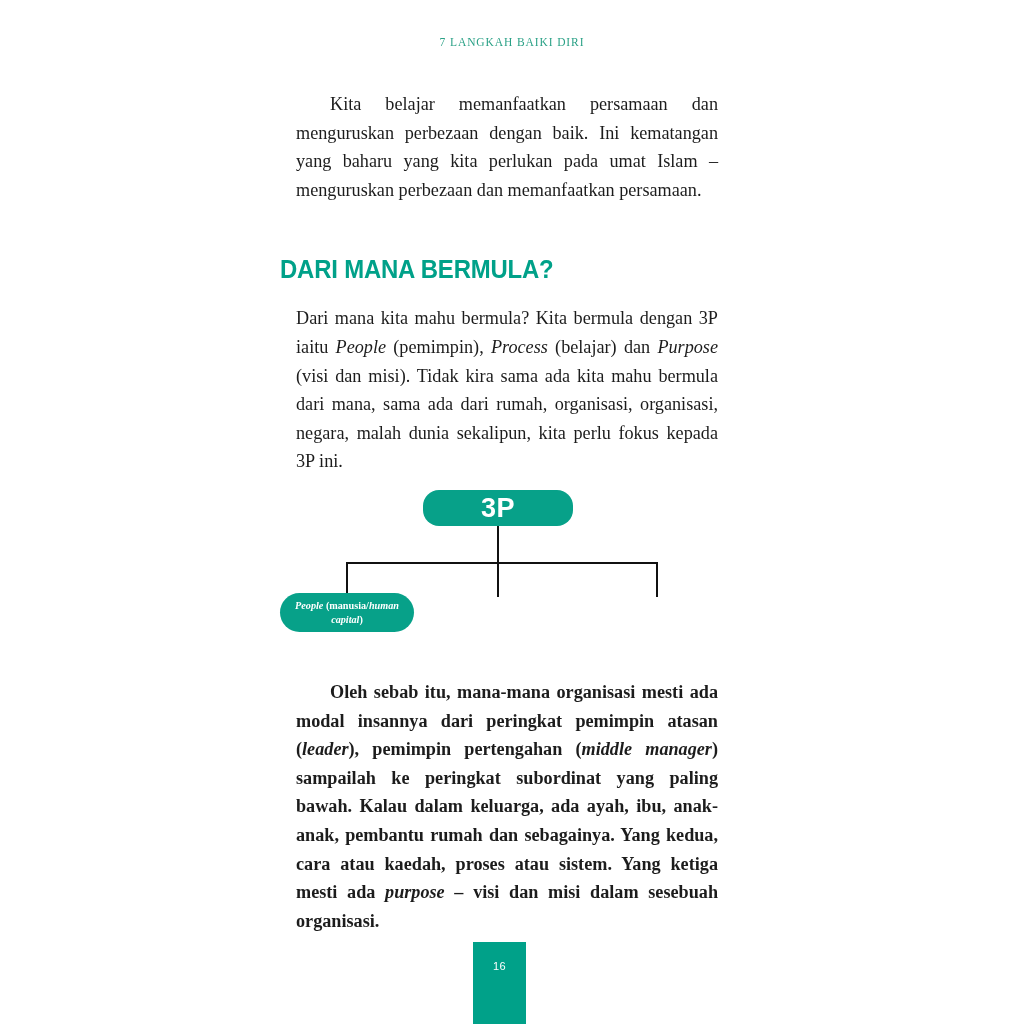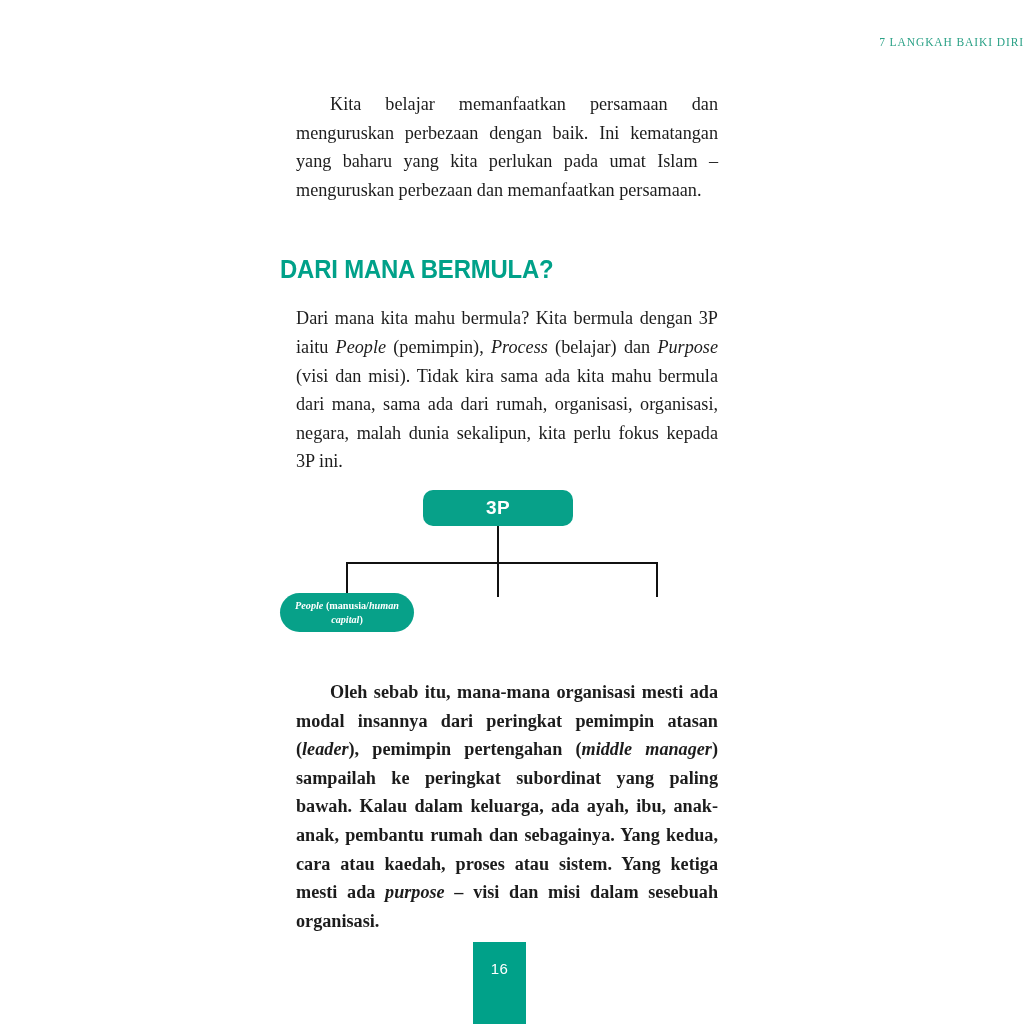--- a/index.html
+++ b/index.html
@@ -16,21 +16,21 @@
     font-family: "Liberation Serif", "DejaVu Serif", serif;
     color: #1a1a1a;
   }
 
   
   .running-header {
     position: absolute;
     top: 36px;
     left: 0;
     width: 1024px;
-    text-align: right;
+    text-align: center;
     font-family: "Liberation Serif", "DejaVu Serif", serif;
     font-size: 11.5px;
     letter-spacing: 0.9px;
     color: #2aa186;
     text-transform: uppercase;
   }
 
   
   .column {
     position: absolute;
@@ -84,24 +84,24 @@
     justify-content: center;
     text-align: center;
     box-sizing: border-box;
     z-index: 2;
   }
   .node.root {
     left: 151px;
     top: 4px;
     width: 150px;
     height: 36px;
-    border-radius: 10px;
+    border-radius: 16px;
     font-family: "Liberation Sans Narrow", "Liberation Sans", "DejaVu Sans", sans-serif;
     font-weight: bold;
-    font-size: 19px;
+    font-size: 27px;
     letter-spacing: 0.4px;
   }
   .node.child {
     top: 107px;
     height: 39px;
     border-radius: 20px;
     font-family: "Liberation Sans Narrow", "Liberation Sans", "DejaVu Sans", sans-serif;
     font-size: 10.2px;
     font-weight: bold;
     line-height: 13.2px;
@@ -143,21 +143,21 @@
     width: 53px;
     height: 82px;
     background: #00a189;
     color: #ffffff;
     display: flex;
     align-items: flex-start;
     justify-content: center;
     padding-top: 18px;
     box-sizing: border-box;
     font-family: "Liberation Sans", "DejaVu Sans", sans-serif;
-    font-size: 15px;
+    font-size: 11px;
     letter-spacing: 0.5px;
   }
 </style>
 </head>
 <body>
 
 <div id="page">
 
   <div class="running-header">7 LANGKAH BAIKI DIRI</div>
 

